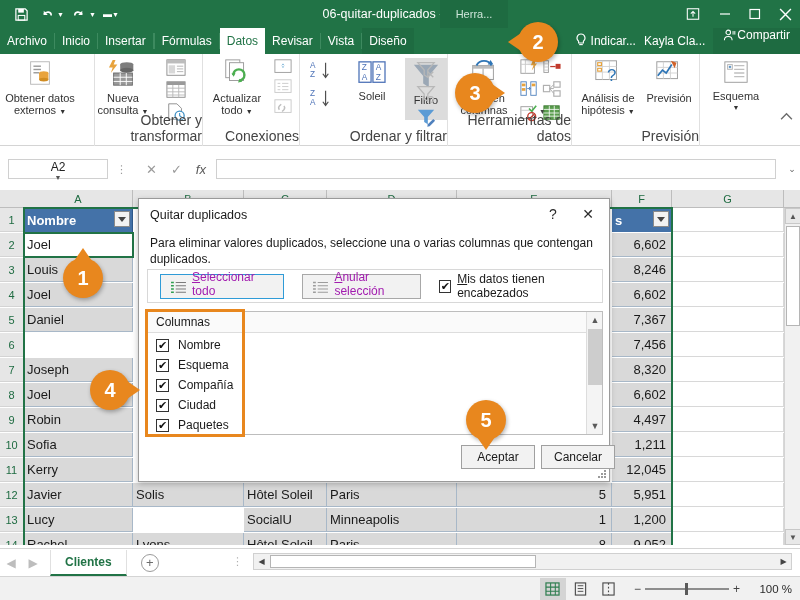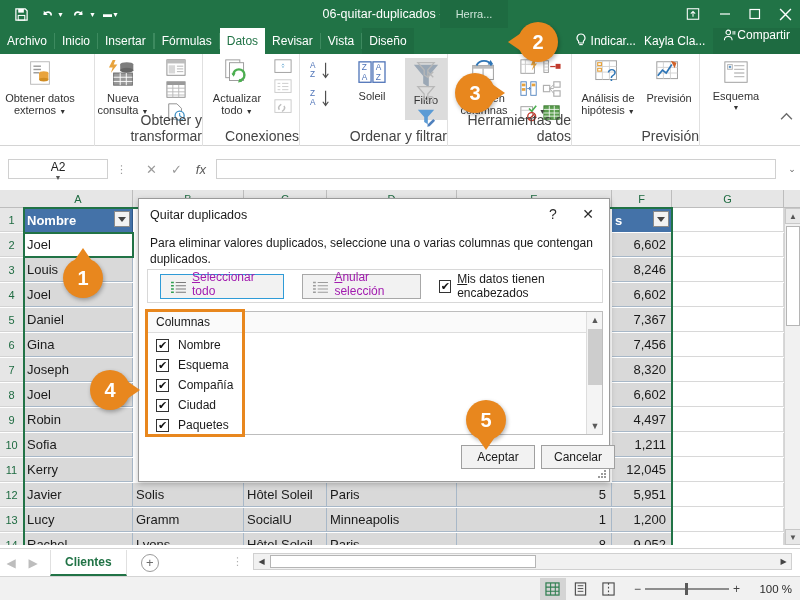--- a/index.html
+++ b/index.html
@@ -798,36 +798,34 @@
     </div>
     <div class="cell hdr" style="left:612px; top:18px; width:60px;">
       <span>s</span>
       <span class="fdrop"></span>
     </div>
 
     <div class="cell active" style="left:24px; top:43px;  width:109px;">Joel</div>
     <div class="cell" style="left:24px; top:68px;  width:109px;">Louis</div>
     <div class="cell" style="left:24px; top:93px;  width:109px;">Joel</div>
     <div class="cell" style="left:24px; top:118px; width:109px;">Daniel</div>
-    <div class="cell" style="left:24px; top:143px; width:109px;">Gina</div>
     <div class="cell" style="left:24px; top:168px; width:109px;">Joseph</div>
     <div class="cell" style="left:24px; top:193px; width:109px;">Joel</div>
     <div class="cell" style="left:24px; top:243px; width:109px;">Sofia</div>
     <div class="cell" style="left:24px; top:218px; width:109px;">Robin</div>
     <div class="cell" style="left:24px; top:268px; width:109px;">Kerry</div>
     <div class="cell" style="left:24px; top:293px; width:109px;">Javier</div>
     <div class="cell" style="left:24px; top:318px; width:109px;">Lucy</div>
     <div class="cell" style="left:24px; top:343px; width:109px;">Rachel</div>
 
     <div class="cell" style="left:133px; top:293px; width:111px;">Solis</div>
     <div class="cell" style="left:244px; top:293px; width:83px;">Hôtel Soleil</div>
     <div class="cell" style="left:327px; top:293px; width:130px;">Paris</div>
     <div class="cell num" style="left:457px; top:293px; width:155px;">5</div>
 
-    <div class="cell" style="left:133px; top:318px; width:111px;">Gramm</div>
     <div class="cell" style="left:244px; top:318px; width:83px;">SocialU</div>
     <div class="cell" style="left:327px; top:318px; width:130px;">Minneapolis</div>
     <div class="cell num" style="left:457px; top:318px; width:155px;">1</div>
 
     <div class="cell" style="left:133px; top:343px; width:111px;">Lyons</div>
     <div class="cell" style="left:244px; top:343px; width:83px;">Hôtel Soleil</div>
     <div class="cell" style="left:327px; top:343px; width:130px;">Paris</div>
     <div class="cell num" style="left:457px; top:343px; width:155px;">8</div>
 
     <div class="cell num" style="left:612px; top:43px;  width:60px;">6,602</div>

